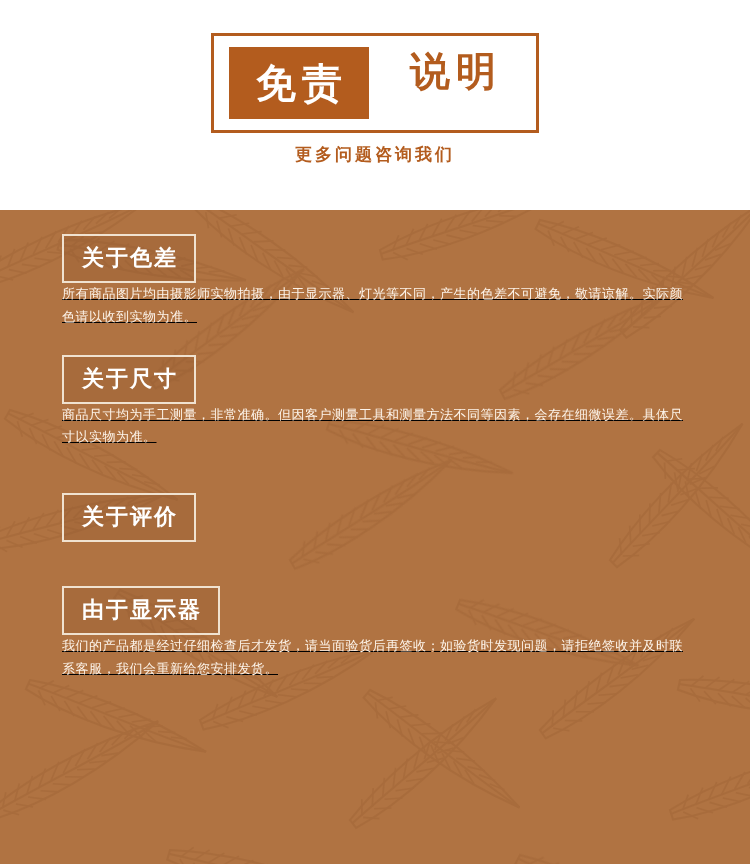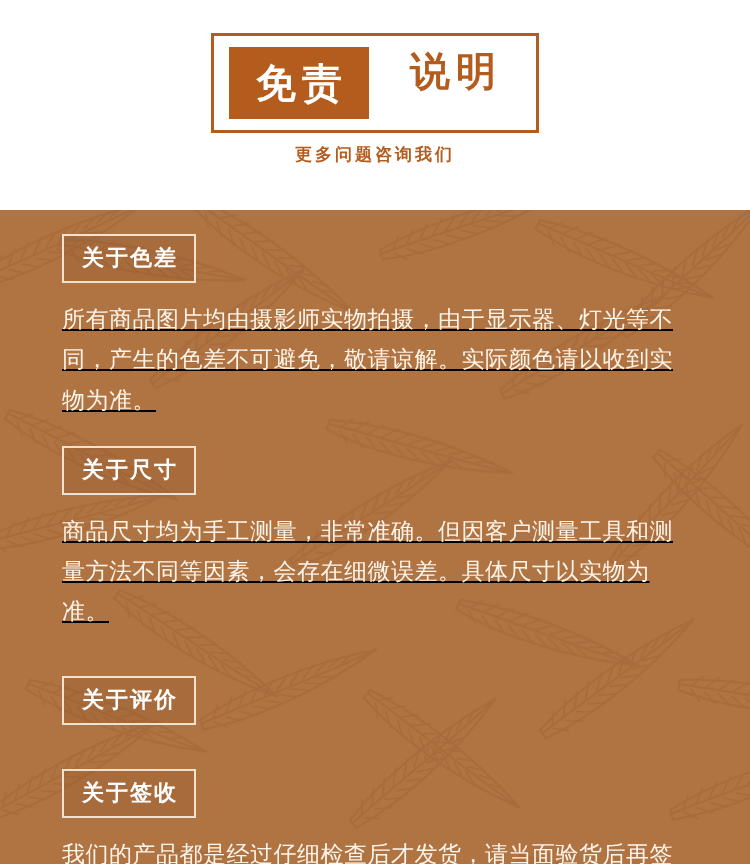--- a/index.html
+++ b/index.html
@@ -127,23 +127,22 @@
     border: 2px solid #f0e2d0;
     color: #ffffff;
     font-size: 22px;
     font-weight: bold;
     letter-spacing: 2px;
     padding: 7px 16px 8px 18px;
     background: rgba(140, 84, 42, 0.25);
     box-sizing: border-box;
   }
   .para {
-    margin-top: 16px;
     color: #fdf4ea;
-    font-size: 23px;
+    font-size: 13px;
     line-height: 1.75;
     letter-spacing: 0.5px;
     max-width: 626px;
   }
 </style>
 </head>
 <body>
 
 <div class="page">
 
@@ -227,19 +226,19 @@
       <div class="block gap-lg">
         <div class="tag">关于尺寸</div>
         <div class="para">商品尺寸均为手工测量，非常准确。但因客户测量工具和测量方法不同等因素，会存在细微误差。具体尺寸以实物为准。</div>
       </div>
 
       <div class="block gap-lg">
         <div class="tag">关于评价</div>
       </div>
 
       <div class="block">
-        <div class="tag">关于签收</div>
+        <div class="tag">由于显示器</div>
         <div class="para">我们的产品都是经过仔细检查后才发货，请当面验货后再签收；如验货时发现问题，请拒绝签收并及时联系客服，我们会重新给您安排发货。</div>
       </div>
 
     </div>
   </div>
 </div>
 
 </body></html>

